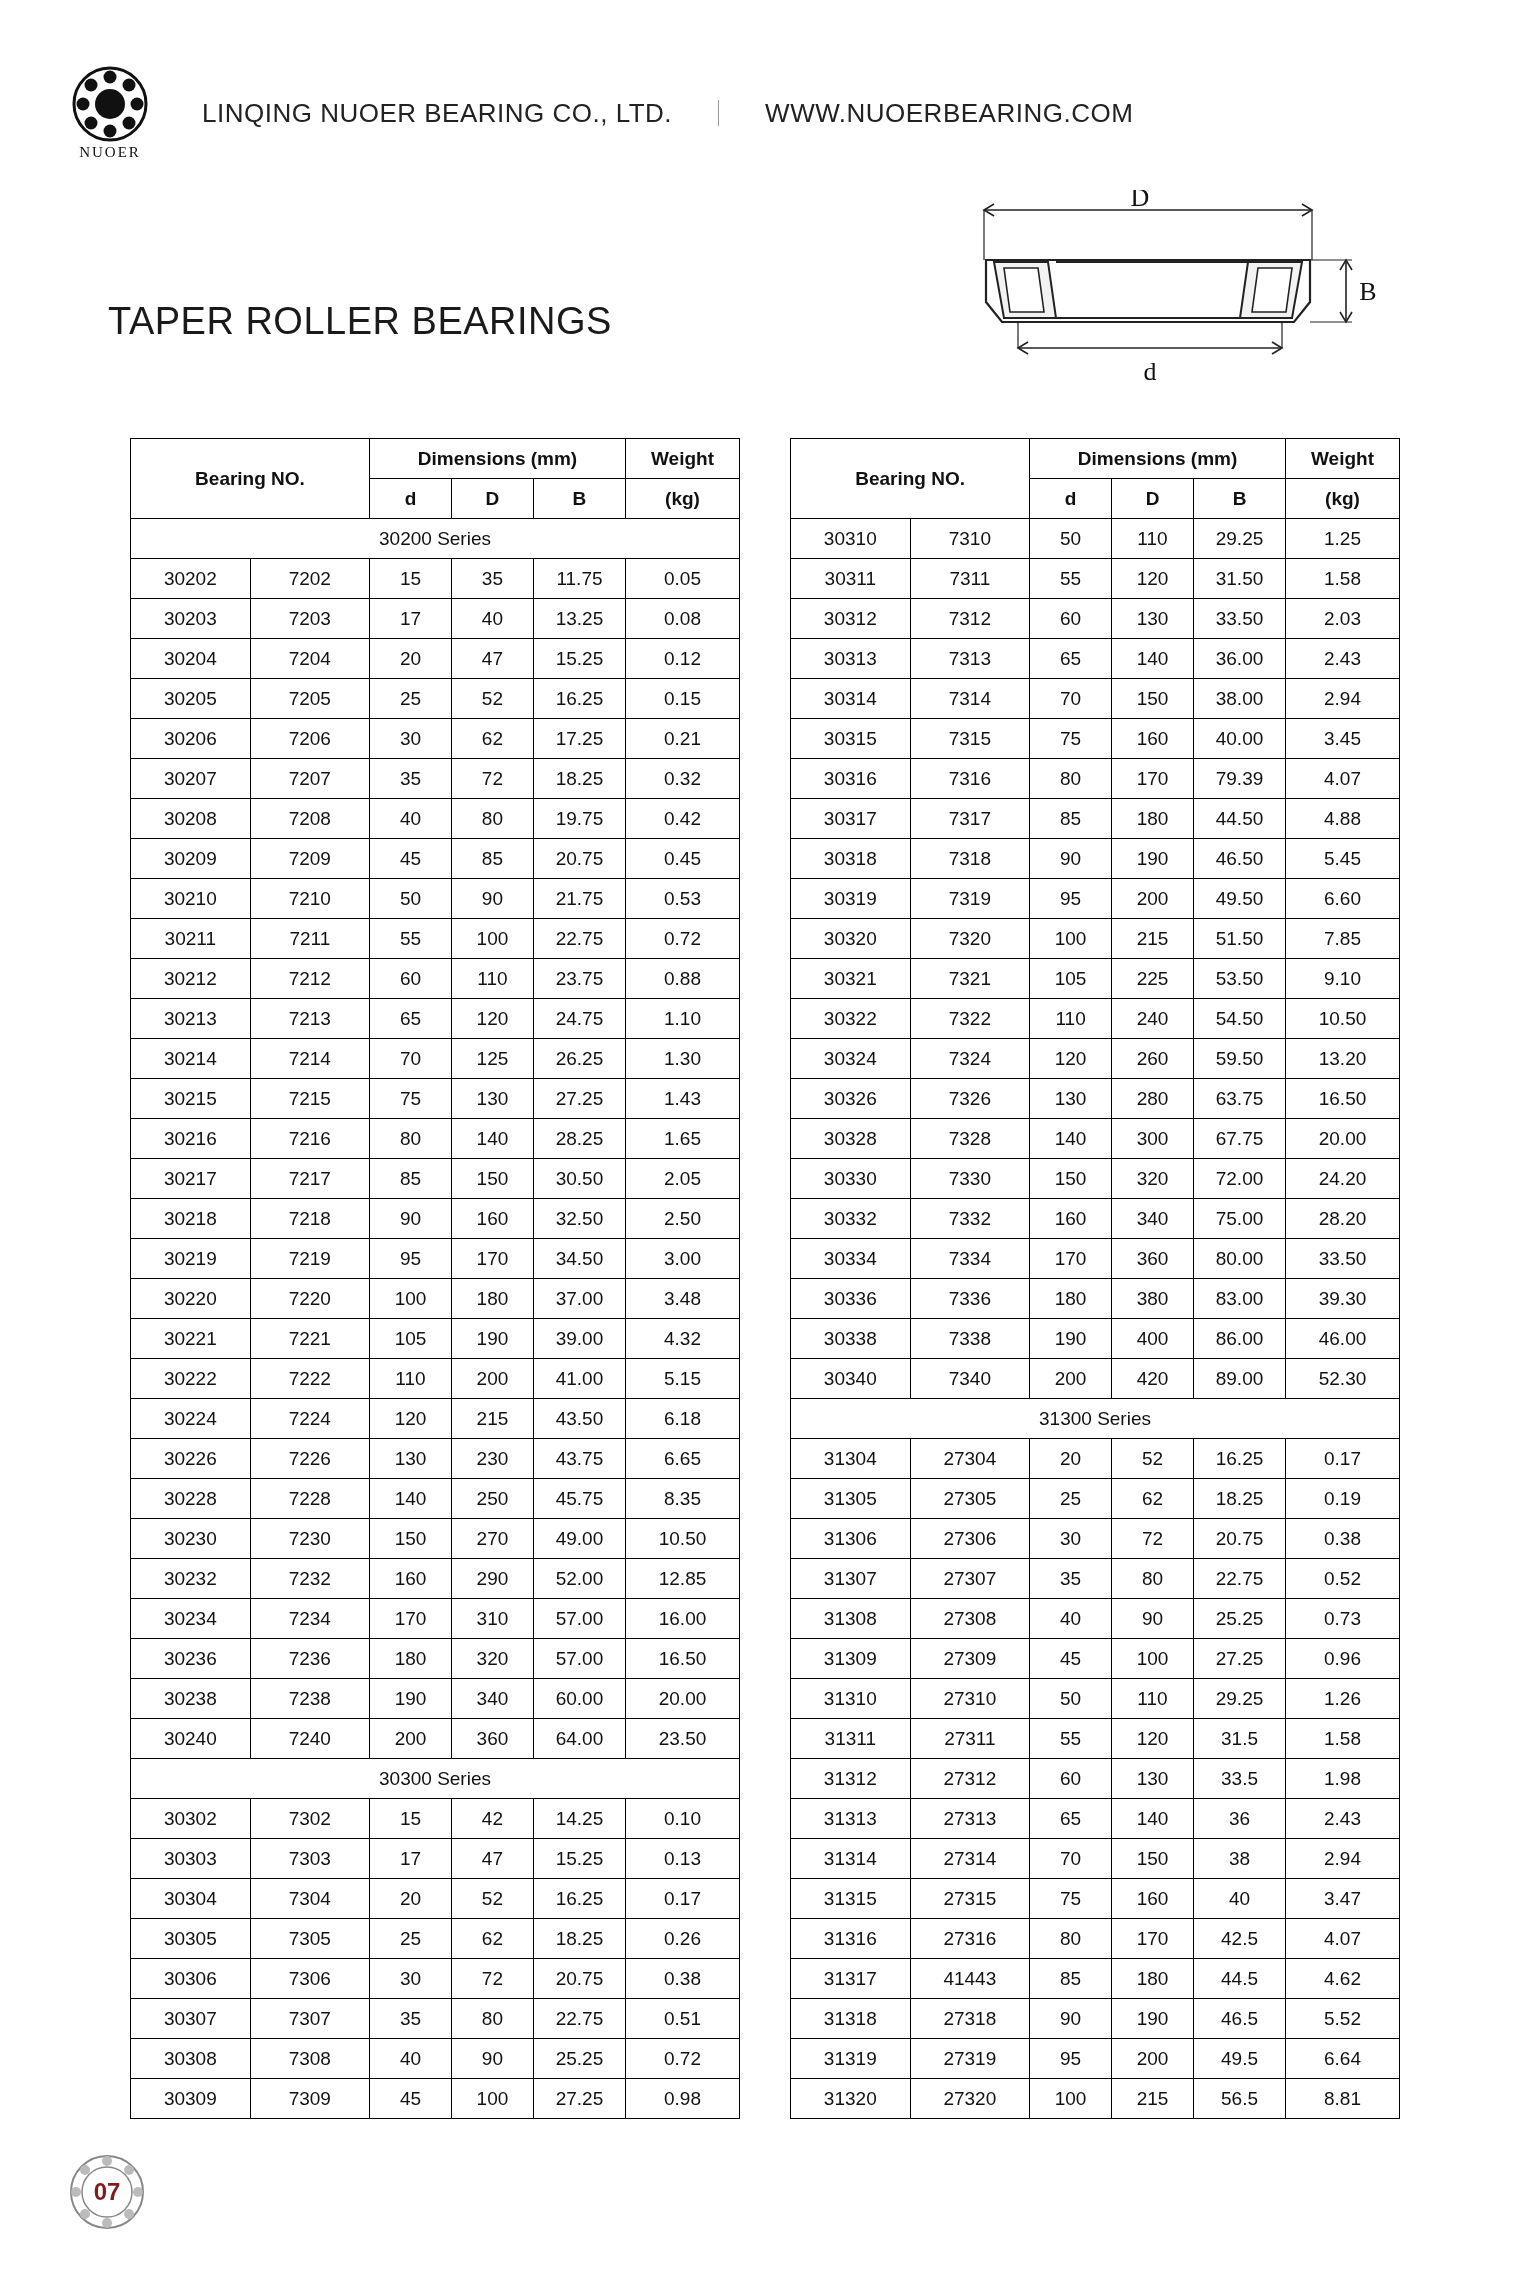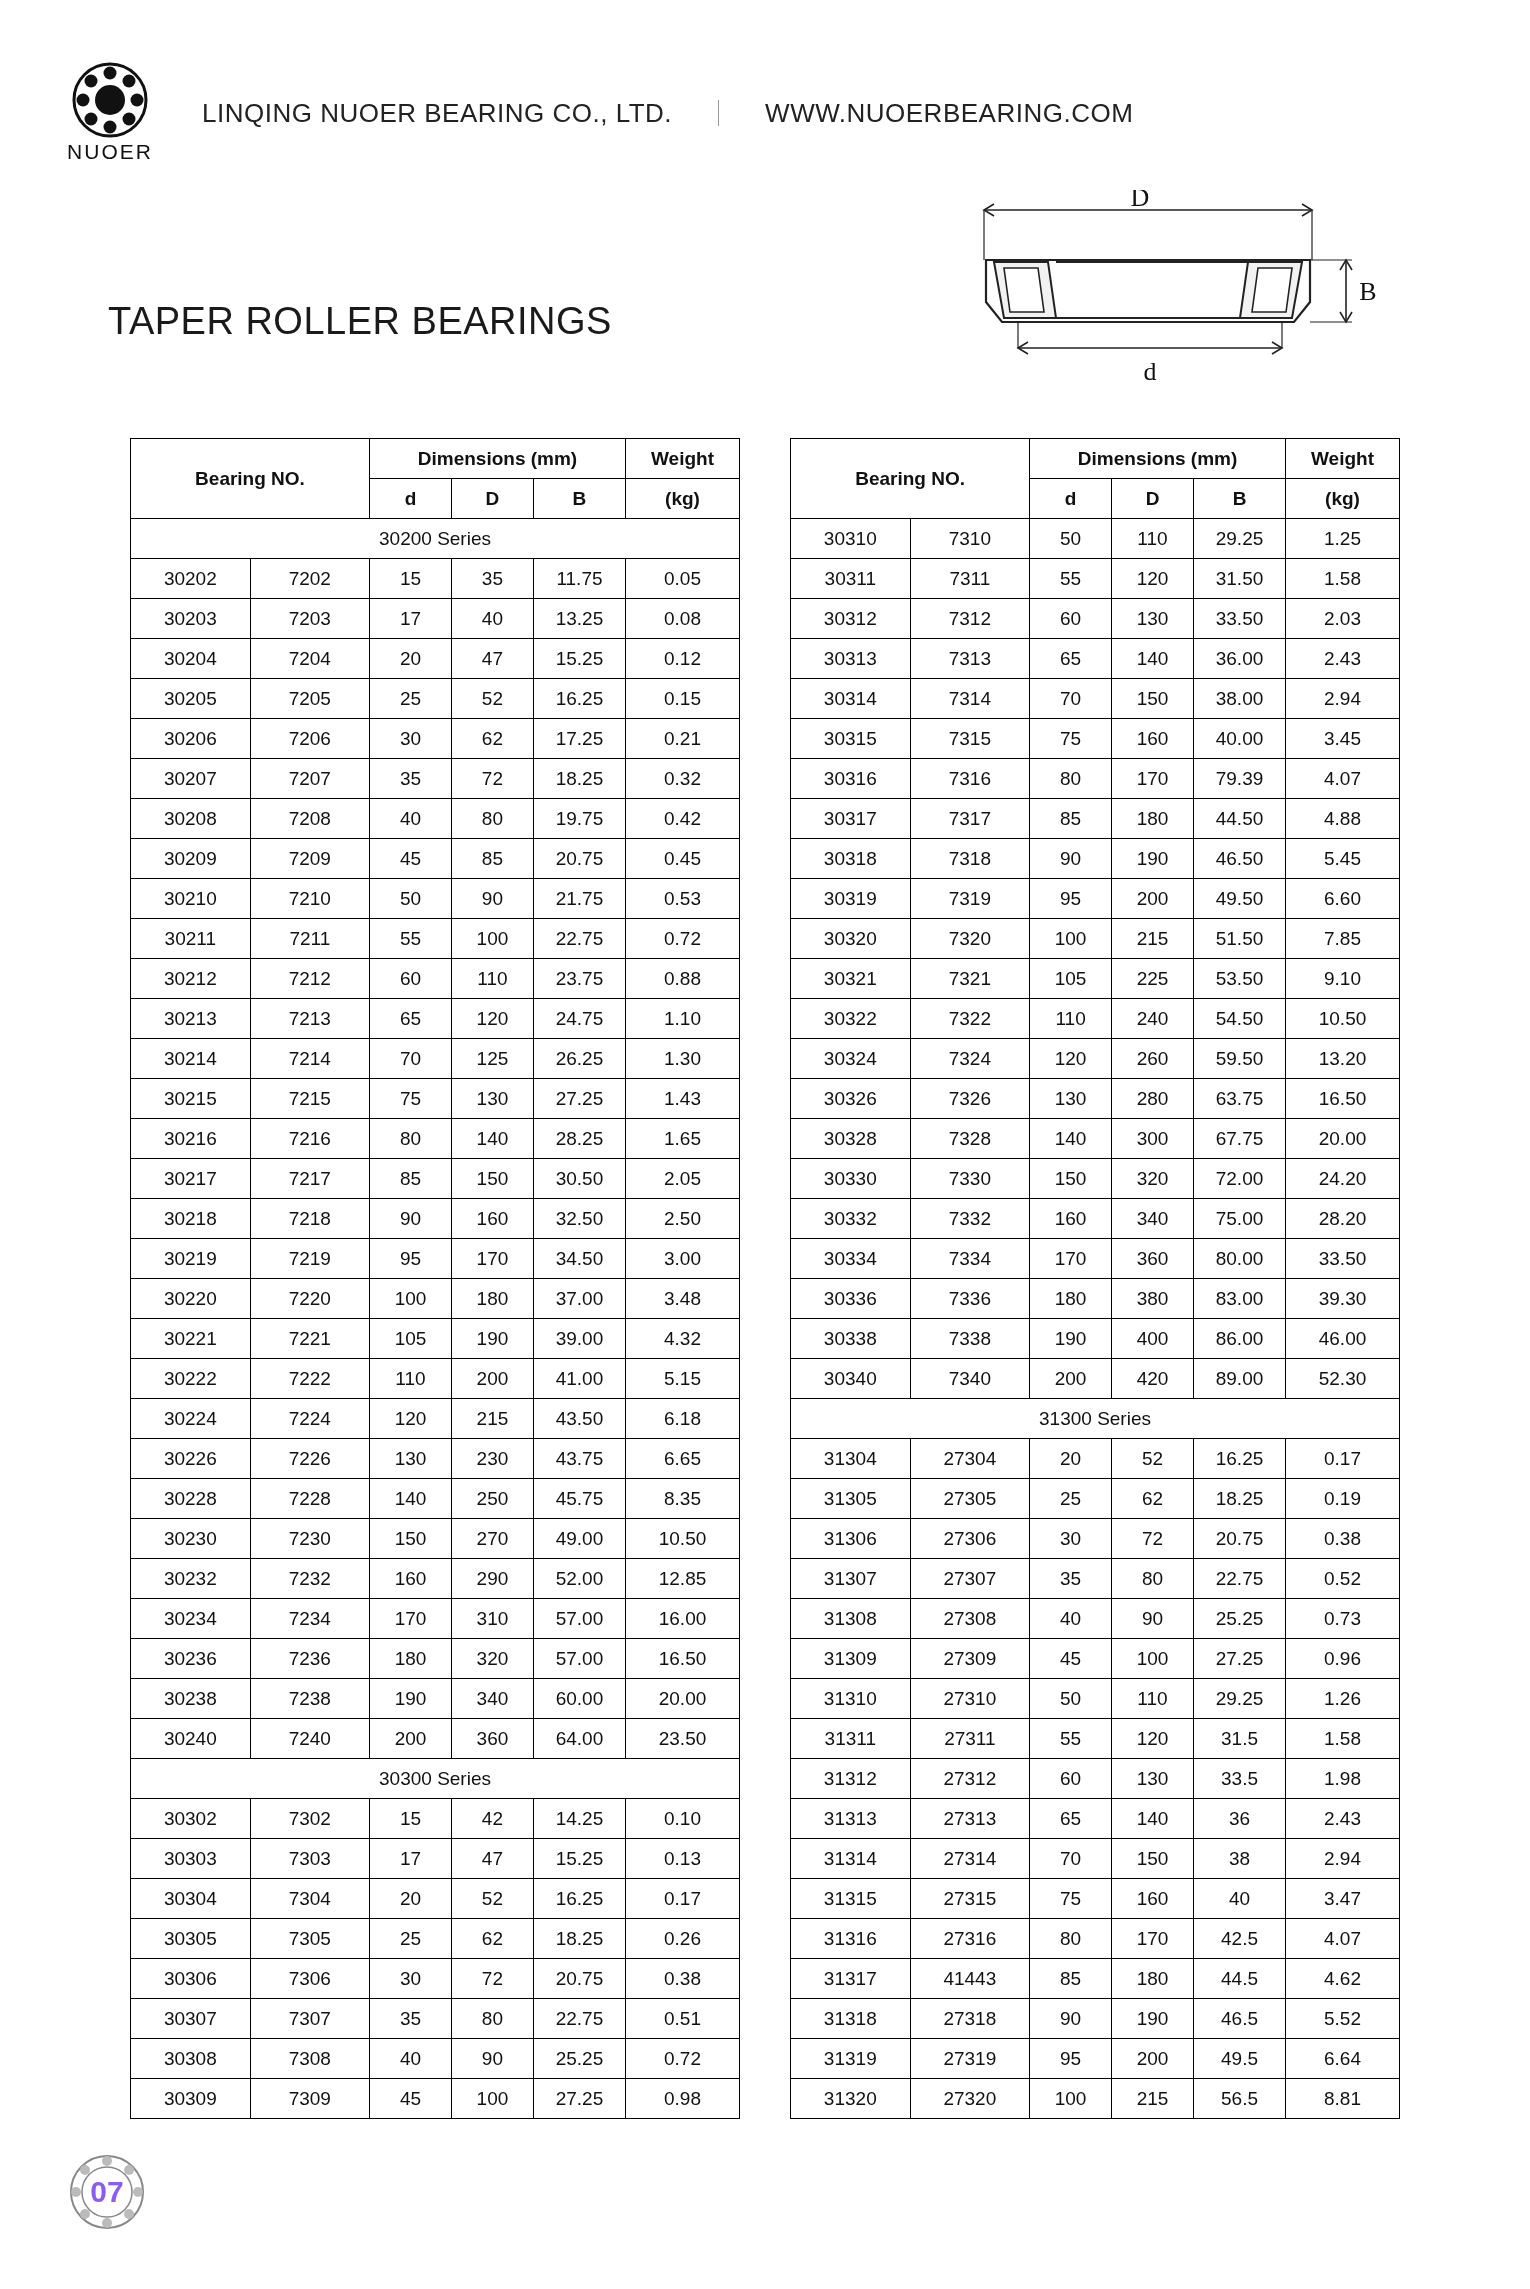--- a/index.html
+++ b/index.html
@@ -38,22 +38,22 @@
     display: flex;
     flex-direction: column;
     align-items: center;
     justify-content: center;
   }
   .logo-mark {
     width: 76px;
     height: 76px;
   }
   .logo-text {
-    font-family: Liberation Sans, sans-serif;
-    font-size: 21px;
+    font-family: Liberation Serif, serif;
+    font-size: 15px;
     letter-spacing: 2px;
     margin-top: 2px;
     color: #111;
   }
   .header-text {
     display: flex;
     align-items: center;
     font-size: 26px;
     letter-spacing: 0.5px;
     color: #222;
@@ -134,23 +134,23 @@
     height: 78px;
   }
   .footer .pgnum {
     position: absolute;
     top: 0; left: 0;
     width: 78px;
     height: 78px;
     display: flex;
     align-items: center;
     justify-content: center;
-    font-size: 30px;
+    font-size: 24px;
     font-weight: bold;
-    color: #8b5cf6;
+    color: #7f1d1d;
   }
 </style>
 </head>
 <body>
 
 <div class="page">
 
   <div class="header">
     <div class="logo-block">
       <span class="logo-mark">

